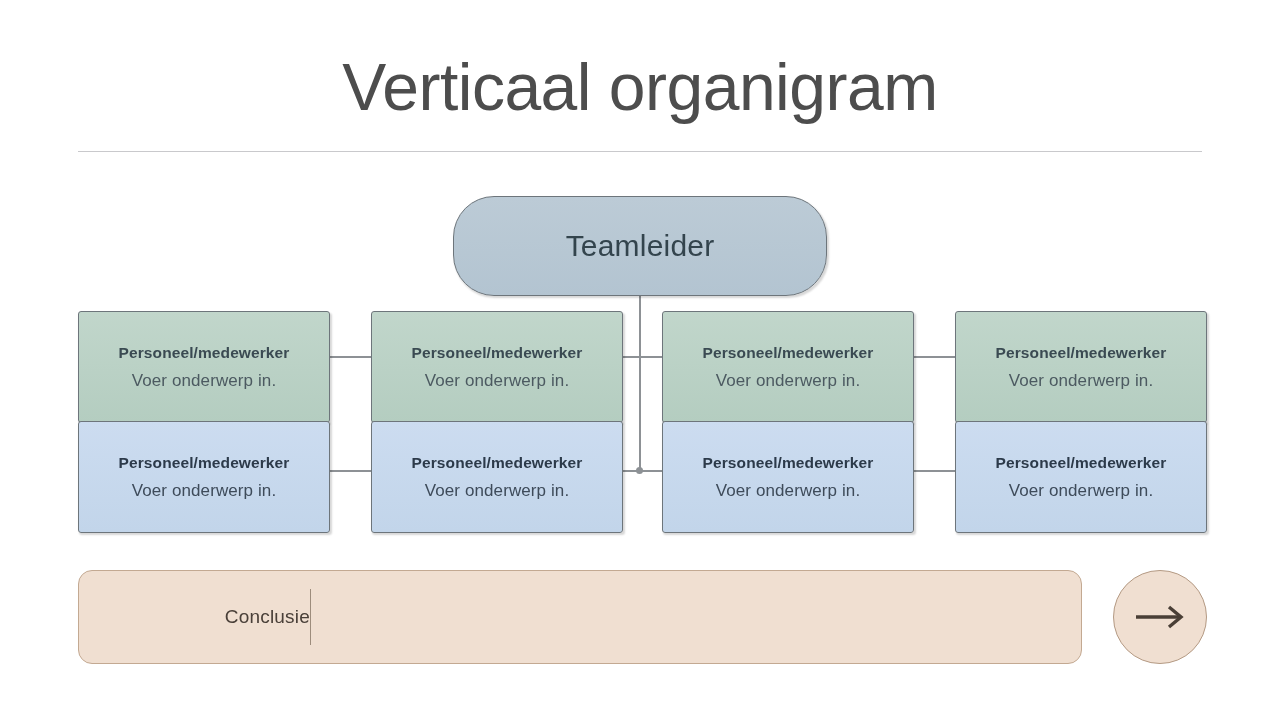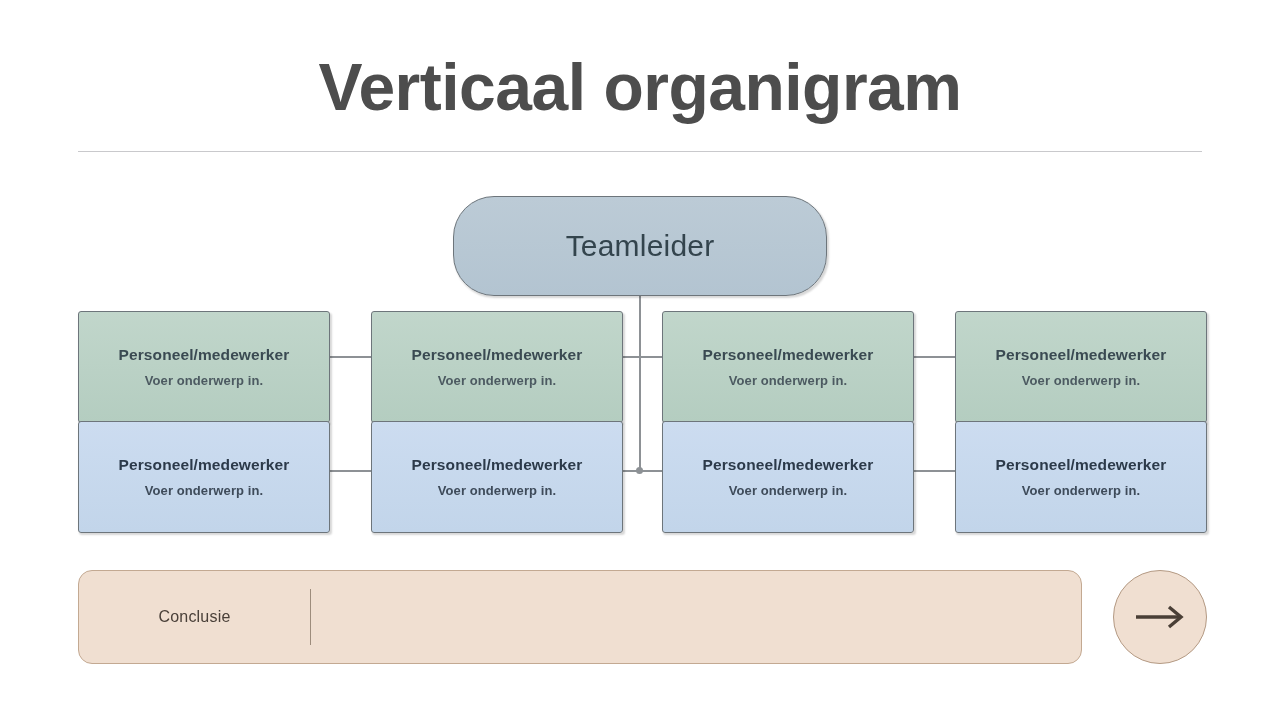--- a/index.html
+++ b/index.html
@@ -16,21 +16,21 @@
   }
 
   
   .slide-title {
     position: absolute;
     left: 0;
     top: 52px;
     width: 1280px;
     text-align: center;
     font-size: 66px;
-    font-weight: 700;
+    font-weight: 400;
     letter-spacing: -0.5px;
     color: #4d4d4d;
     line-height: 1.08;
     white-space: nowrap;
   }
   .title-rule {
     position: absolute;
     left: 78px;
     top: 151px;
     width: 1124px;
@@ -100,22 +100,22 @@
     box-shadow: 1.5px 2px 2px rgba(0,0,0,0.16);
   }
   .node .node-title {
     font-size: 15.5px;
     font-weight: 700;
     color: #3a4a52;
     letter-spacing: 0.1px;
     margin-bottom: 9px;
   }
   .node .node-sub {
-    font-size: 13px;
-    font-weight: 700;
+    font-size: 17px;
+    font-weight: 400;
     color: #4c5a61;
     letter-spacing: 0.1px;
   }
   .node.green {
     background: linear-gradient(180deg, #c1d6cb 0%, #b4cdc0 100%);
   }
   .node.blue {
     background: linear-gradient(180deg, #ccdcf0 0%, #c2d5ea 100%);
   }
   .node.blue .node-title { color: #2c3a4a; }
@@ -130,22 +130,22 @@
     height: 94px;
     box-sizing: border-box;
     background: #f0dfd1;
     border: 1.2px solid #c3a992;
     border-radius: 14px;
     display: flex;
     align-items: center;
   }
   .conclusion-heading {
     width: 231px;
-    text-align: center;
-    font-size: 16px;
+    text-align: right;
+    font-size: 19px;
     font-weight: 400;
     color: #4a4039;
     letter-spacing: 0.2px;
   }
   .conclusion-divider {
     width: 1.2px;
     height: 56px;
     background: #9d8c7c;
   }
   .conclusion-body {

